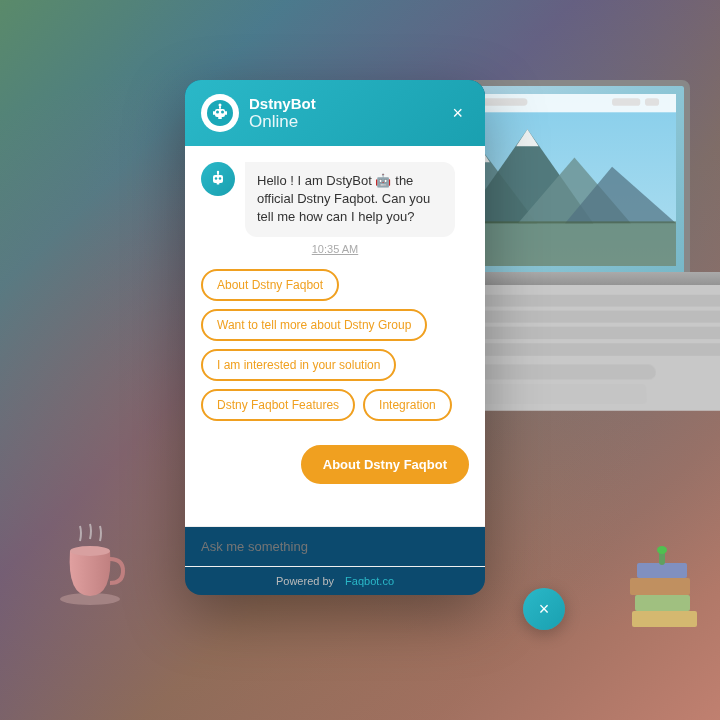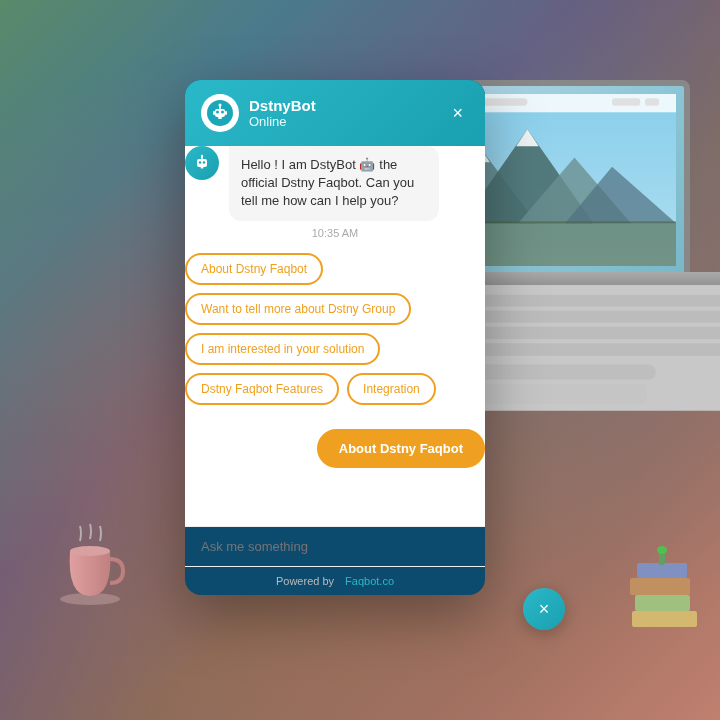--- a/index.html
+++ b/index.html
@@ -110,35 +110,36 @@
     }
 
     .bot-name {
       color: #fff;
       font-weight: 700;
       font-size: 15px;
     }
 
     .bot-status {
       color: rgba(255,255,255,0.9);
-      font-size: 13px;
+      font-size: 17px;
     }
 
     .close-btn {
       color: #fff;
       font-size: 18px;
       cursor: pointer;
       background: none;
       border: none;
       line-height: 1;
       padding: 2px 6px;
     }
 
     .chat-body {
       background: #fff;
+      padding: 16px;
       min-height: 380px;
     }
 
     .message-row {
       display: flex;
       align-items: flex-start;
       gap: 10px;
       margin-bottom: 6px;
     }
 
@@ -163,20 +164,21 @@
       color: #333;
       line-height: 1.4;
       max-width: 210px;
     }
 
     .timestamp {
       font-size: 11px;
       color: #aaa;
       text-align: center;
       margin: 6px 0 14px;
+      text-decoration: underline;
     }
 
     .quick-replies {
       display: flex;
       flex-direction: column;
       gap: 8px;
       margin-bottom: 16px;
     }
 
     .quick-reply-row {

